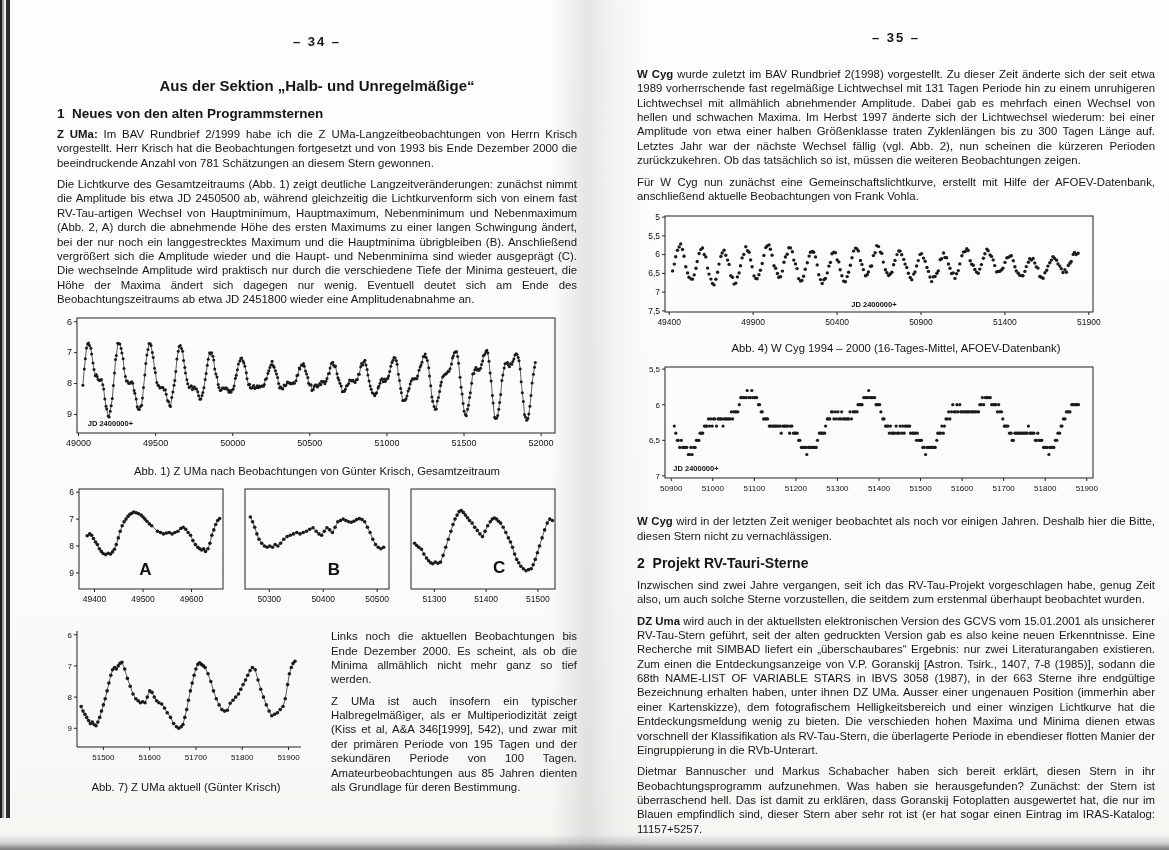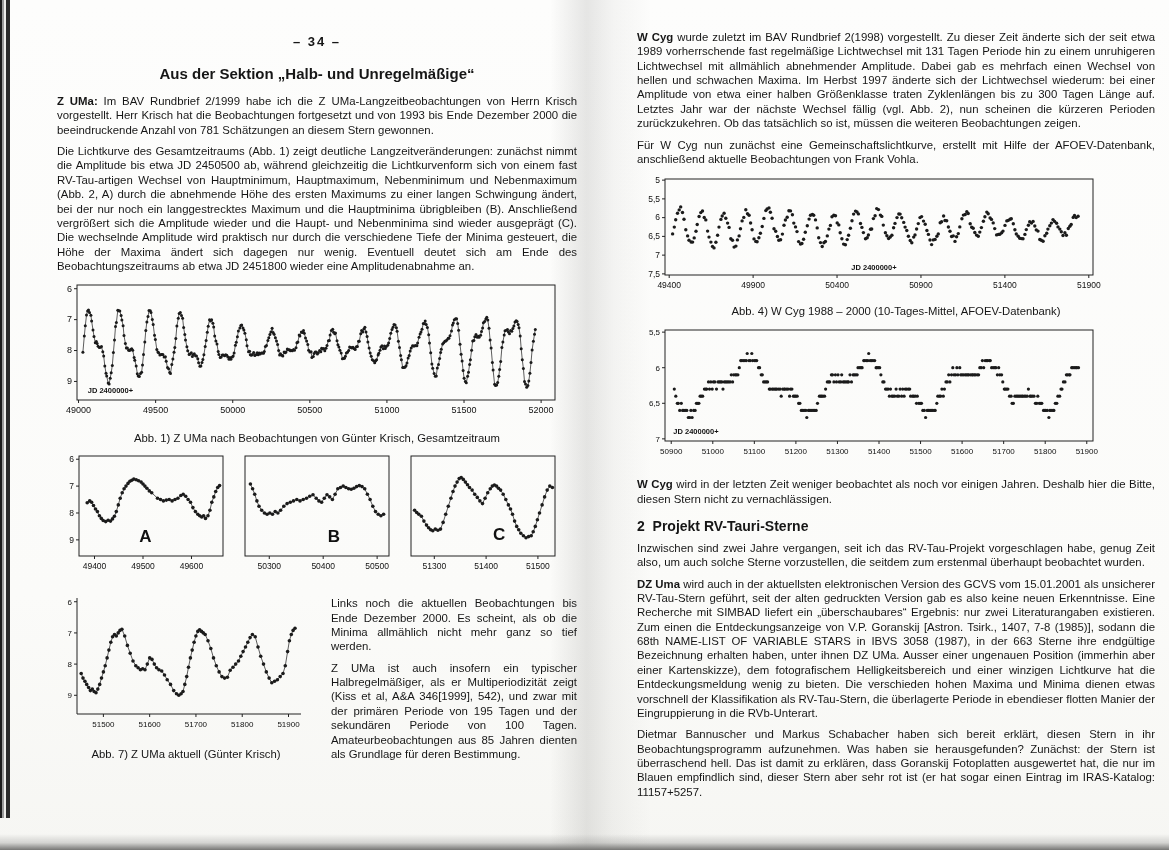--- a/index.html
+++ b/index.html
@@ -4,21 +4,21 @@
 <style>
   html,body{margin:0;padding:0;background:#e9e9e7;}
   .sheet{
     position:relative;width:1169px;height:850px;overflow:hidden;
     background:linear-gradient(180deg,#fdfdfc 0%,#fbfbf9 70%,#f6f6f3 100%);
     font-family:"Liberation Sans",sans-serif;color:#161616;
   }
   .page{position:absolute;}
   .page-left{left:57px;top:34px;width:520px;}
   .page-right{left:637px;top:30px;width:518px;}
-  .phead{text-align:center;font-weight:bold;font-size:13px;letter-spacing:2px;margin-bottom:16px;}
+  .phead{text-align:center;font-weight:bold;font-size:13px;letter-spacing:2px;margin-bottom:28px;}
   .page-right .phead{margin-bottom:22px;}
   .title{text-align:center;font-weight:bold;font-size:15px;margin:2px 0 12px;}
   .hsec{font-weight:bold;font-size:13.5px;margin:4px 0 6px;}
   p.body{font-size:11.4px;line-height:1.26;text-align:justify;margin:0 0 7px;}
   .figure{margin:2px 0 2px;}
   .cap{text-align:center;font-size:11.3px;margin:2px 0 8px;color:#161616;}
   svg.chart{overflow:visible;display:block;}
   svg text{font-family:"Liberation Sans",sans-serif;}
   .panelrow{display:flex;gap:6px;align-items:flex-start;margin-bottom:2px;}
   .row3{display:flex;gap:16px;margin-top:4px;}
@@ -38,20 +38,21 @@
   }
 </style>
 </head>
 <body>
 
 <div class="sheet">
 
   <div class="page page-left">
     <div class="phead">– 34 –</div>
     <div class="title">Aus der Sektion „Halb- und Unregelmäßige“</div>
+    <div class="hsec">1&nbsp; Neues von den alten Programmsternen</div>
 
     <p class="body"><b>Z UMa:</b> <span>Im BAV Rundbrief 2/1999 habe ich die Z UMa-Langzeitbeobachtungen von Herrn Krisch vorgestellt. Herr Krisch hat die Beobachtungen fortgesetzt und von 1993 bis Ende Dezember 2000 die beeindruckende Anzahl von 781 Schätzungen an diesem Stern gewonnen.</span></p>
     <p class="body">Die Lichtkurve des Gesamtzeitraums (Abb. 1) zeigt deutliche Langzeitveränderungen: zunächst nimmt die Amplitude bis etwa JD 2450500 ab, während gleichzeitig die Lichtkurvenform sich von einem fast RV-Tau-artigen Wechsel von Hauptminimum, Hauptmaximum, Nebenminimum und Nebenmaximum (Abb. 2, A) durch die abnehmende Höhe des ersten Maximums zu einer langen Schwingung ändert, bei der nur noch ein langgestrecktes Maximum und die Hauptminima übrigbleiben (B). Anschließend vergrößert sich die Amplitude wieder und die Haupt- und Nebenminima sind wieder ausgeprägt (C). Die wechselnde Amplitude wird praktisch nur durch die verschiedene Tiefe der Minima gesteuert, die Höhe der Maxima ändert sich dagegen nur wenig. Eventuell deutet sich am Ende des Beobachtungszeitraums ab etwa JD 2451800 wieder eine Amplitudenabnahme an.</p>
 
     <div class="figure">
       <svg class="chart" width="506" height="150">
           <rect x="20" y="5" width="478" height="115" fill="none" stroke="#222" stroke-width="1"></rect>
           <line x1="17" y1="8.709677419354843" x2="20" y2="8.709677419354843" stroke="#222" stroke-width="1"></line>
           <text x="15" y="11.509677419354844" text-anchor="end" font-size="9" fill="#111">6</text>
           <line x1="17" y1="39.6236559139785" x2="20" y2="39.6236559139785" stroke="#222" stroke-width="1"></line>
@@ -835,20 +836,21 @@
         <div class="cap">Abb. 7) Z UMa aktuell (Günter Krisch)</div>
       </div>
       <div class="sidecol">
         <p class="body">Links noch die aktuellen Beobachtungen bis Ende Dezember 2000. Es scheint, als ob die Minima allmählich nicht mehr ganz so tief werden.</p>
         <p class="body">Z UMa ist auch insofern ein typischer Halbregelmäßiger, als er Multiperiodizität zeigt (Kiss et al, A&amp;A 346[1999], 542), und zwar mit der primären Periode von 195 Tagen und der sekundären Periode von 100 Tagen. Amateurbeobachtungen aus 85 Jahren dienten als Grundlage für deren Bestimmung.</p>
       </div>
     </div>
   </div>
 
   <div class="page page-right">
+    <div class="phead">– 35 –</div>
 
     <p class="body"><b>W Cyg</b> <span>wurde zuletzt im BAV Rundbrief 2(1998) vorgestellt. Zu dieser Zeit änderte sich der seit etwa 1989 vorherrschende fast regelmäßige Lichtwechsel mit 131 Tagen Periode hin zu einem unruhigeren Lichtwechsel mit allmählich abnehmender Amplitude. Dabei gab es mehrfach einen Wechsel von hellen und schwachen Maxima. Im Herbst 1997 änderte sich der Lichtwechsel wiederum: bei einer Amplitude von etwa einer halben Größenklasse traten Zyklenlängen bis zu 300 Tagen Länge auf. Letztes Jahr war der nächste Wechsel fällig (vgl. Abb. 2), nun scheinen die kürzeren Perioden zurückzukehren. Ob das tatsächlich so ist, müssen die weiteren Beobachtungen zeigen.</span></p>
     <p class="body">Für W Cyg nun zunächst eine Gemeinschaftslichtkurve, erstellt mit Hilfe der AFOEV-Datenbank, anschließend aktuelle Beobachtungen von Frank Vohla.</p>
 
     <div class="figure">
       <svg class="chart" width="466" height="130">
           <rect x="28" y="6" width="428" height="96" fill="none" stroke="#222" stroke-width="1"></rect>
           <line x1="25" y1="7.125000000000009" x2="28" y2="7.125000000000009" stroke="#222" stroke-width="1"></line>
           <text x="23" y="9.925000000000008" text-anchor="end" font-size="8.5" fill="#111">5</text>
           <line x1="25" y1="25.875000000000007" x2="28" y2="25.875000000000007" stroke="#222" stroke-width="1"></line>
@@ -1113,21 +1115,21 @@
           <circle cx="429.4" cy="62.3" r="1.7" fill="#1b1b1b"></circle>
           <circle cx="431.3" cy="55.5" r="1.7" fill="#1b1b1b"></circle>
           <circle cx="432.9" cy="53.2" r="1.7" fill="#1b1b1b"></circle>
           <circle cx="434.2" cy="51.4" r="1.7" fill="#1b1b1b"></circle>
           <circle cx="436.2" cy="44.4" r="1.7" fill="#1b1b1b"></circle>
           <circle cx="437.5" cy="42.5" r="1.7" fill="#1b1b1b"></circle>
           <circle cx="439.2" cy="44.6" r="1.7" fill="#1b1b1b"></circle>
           <circle cx="441.1" cy="43.2" r="1.7" fill="#1b1b1b"></circle>
           <text x="236.96470588235294" y="97.125" text-anchor="middle" font-size="7.5" font-weight="bold" fill="#111">JD 2400000+</text>
         </svg>
-      <div class="cap">Abb. 4) W Cyg 1988 – 2000 (10-Tages-Mittel, AFOEV-Datenbank)</div>
+      <div class="cap">Abb. 4) W Cyg 1994 – 2000 (16-Tages-Mittel, AFOEV-Datenbank)</div>
     </div>
 
     <div class="figure">
       <svg class="chart" width="466" height="146">
           <rect x="28" y="5" width="428" height="111" fill="none" stroke="#222" stroke-width="1"></rect>
           <line x1="25" y1="7.134615384615402" x2="28" y2="7.134615384615402" stroke="#222" stroke-width="1"></line>
           <text x="23" y="9.934615384615402" text-anchor="end" font-size="8" fill="#111">5,5</text>
           <line x1="25" y1="42.71153846153847" x2="28" y2="42.71153846153847" stroke="#222" stroke-width="1"></line>
           <text x="23" y="45.511538461538464" text-anchor="end" font-size="8" fill="#111">6</text>
           <line x1="25" y1="78.28846153846153" x2="28" y2="78.28846153846153" stroke="#222" stroke-width="1"></line>

